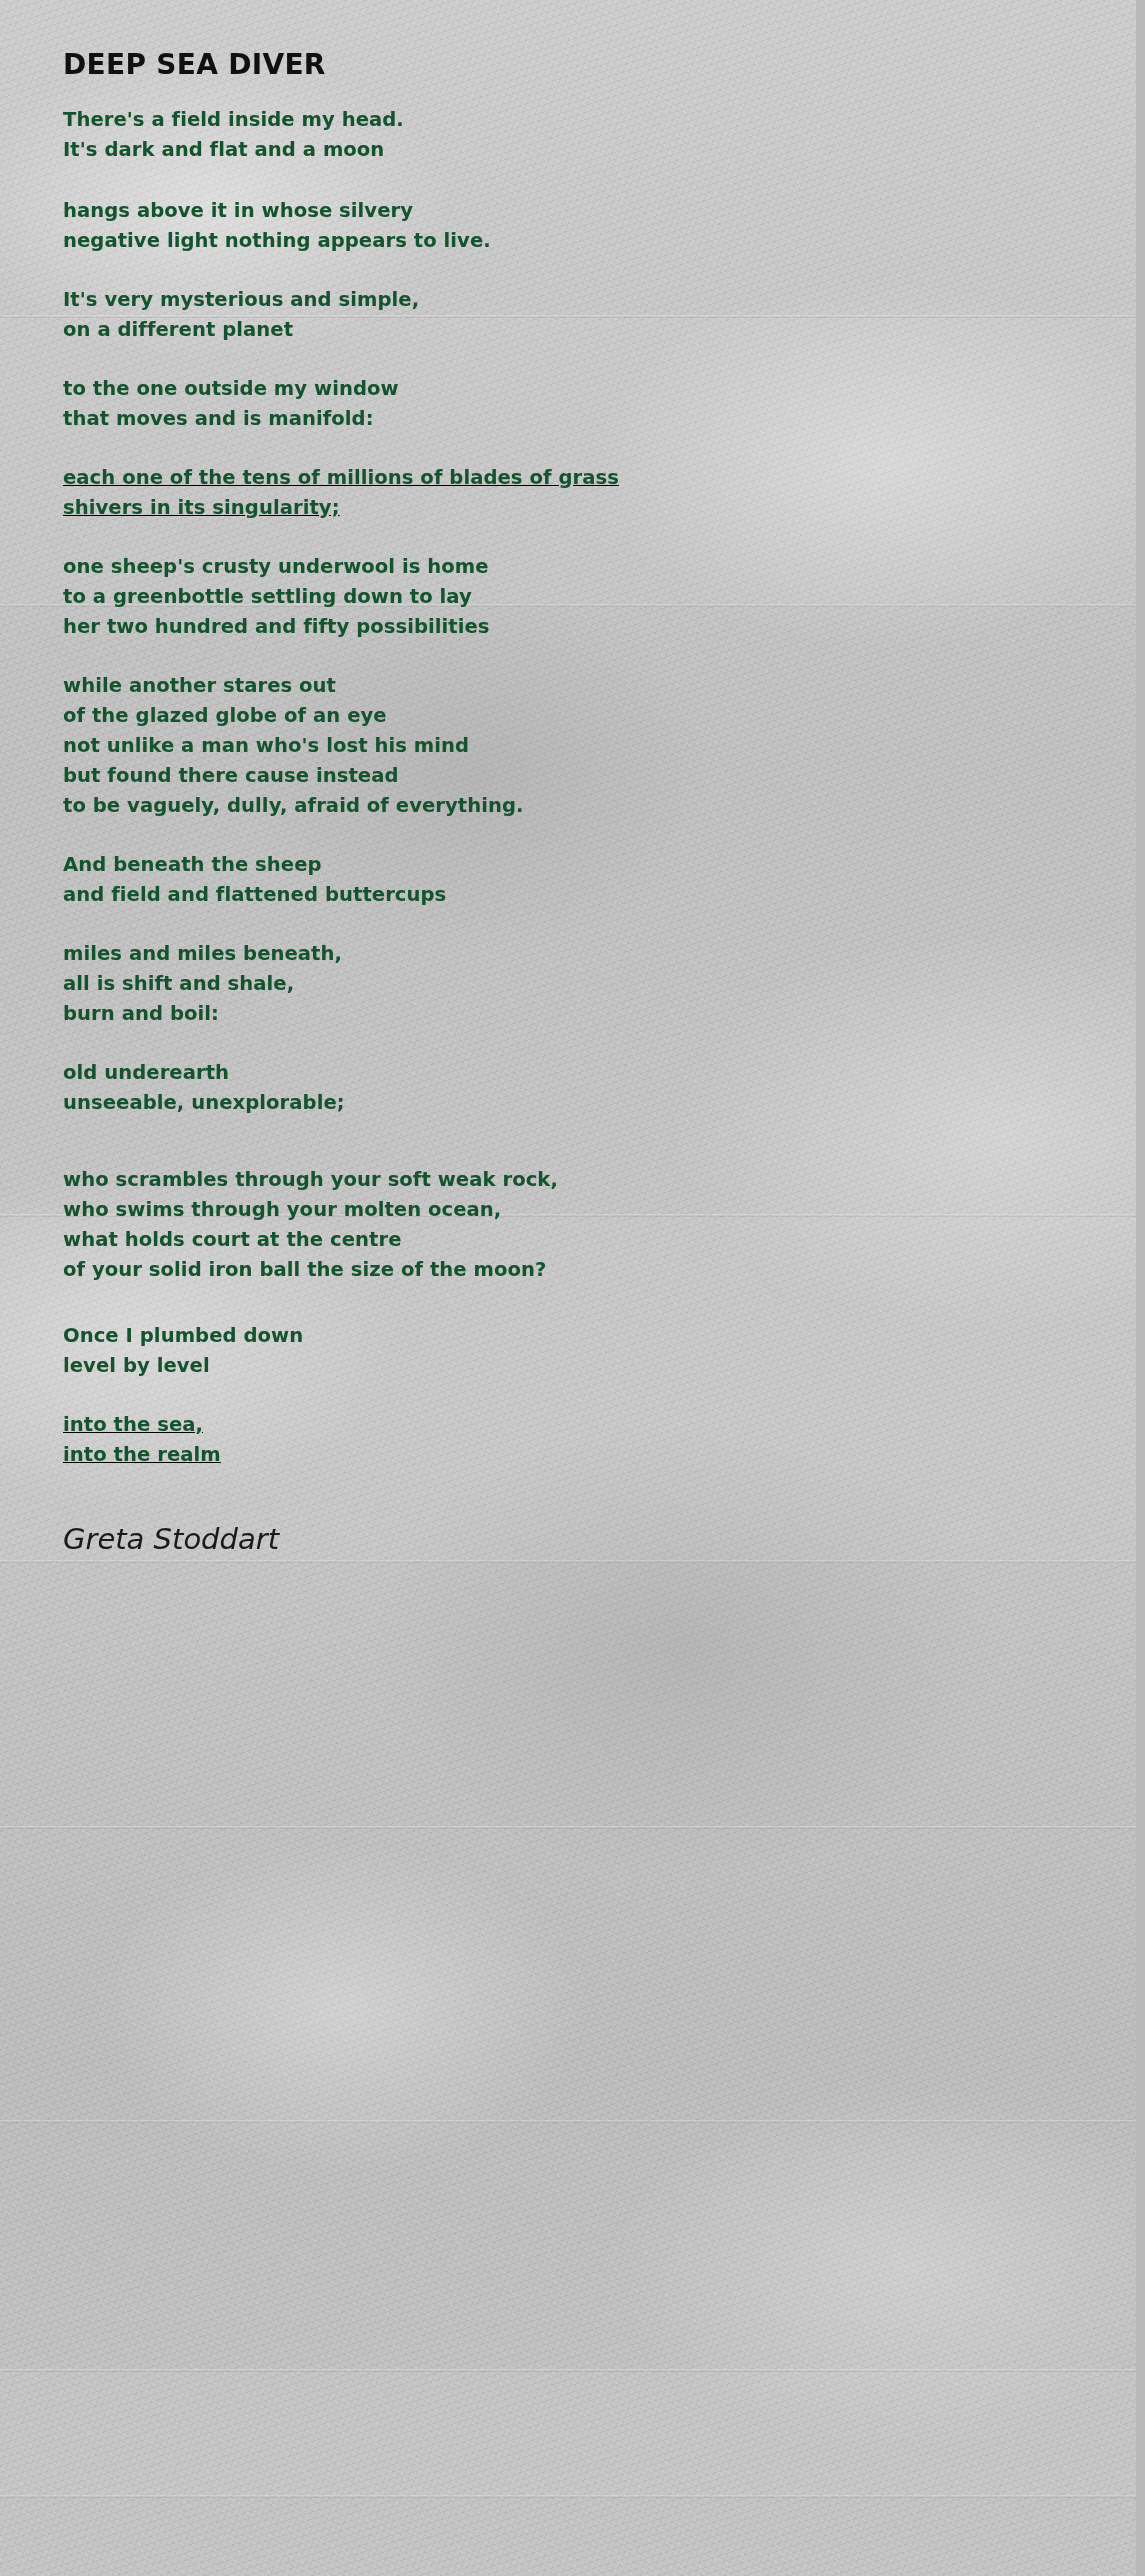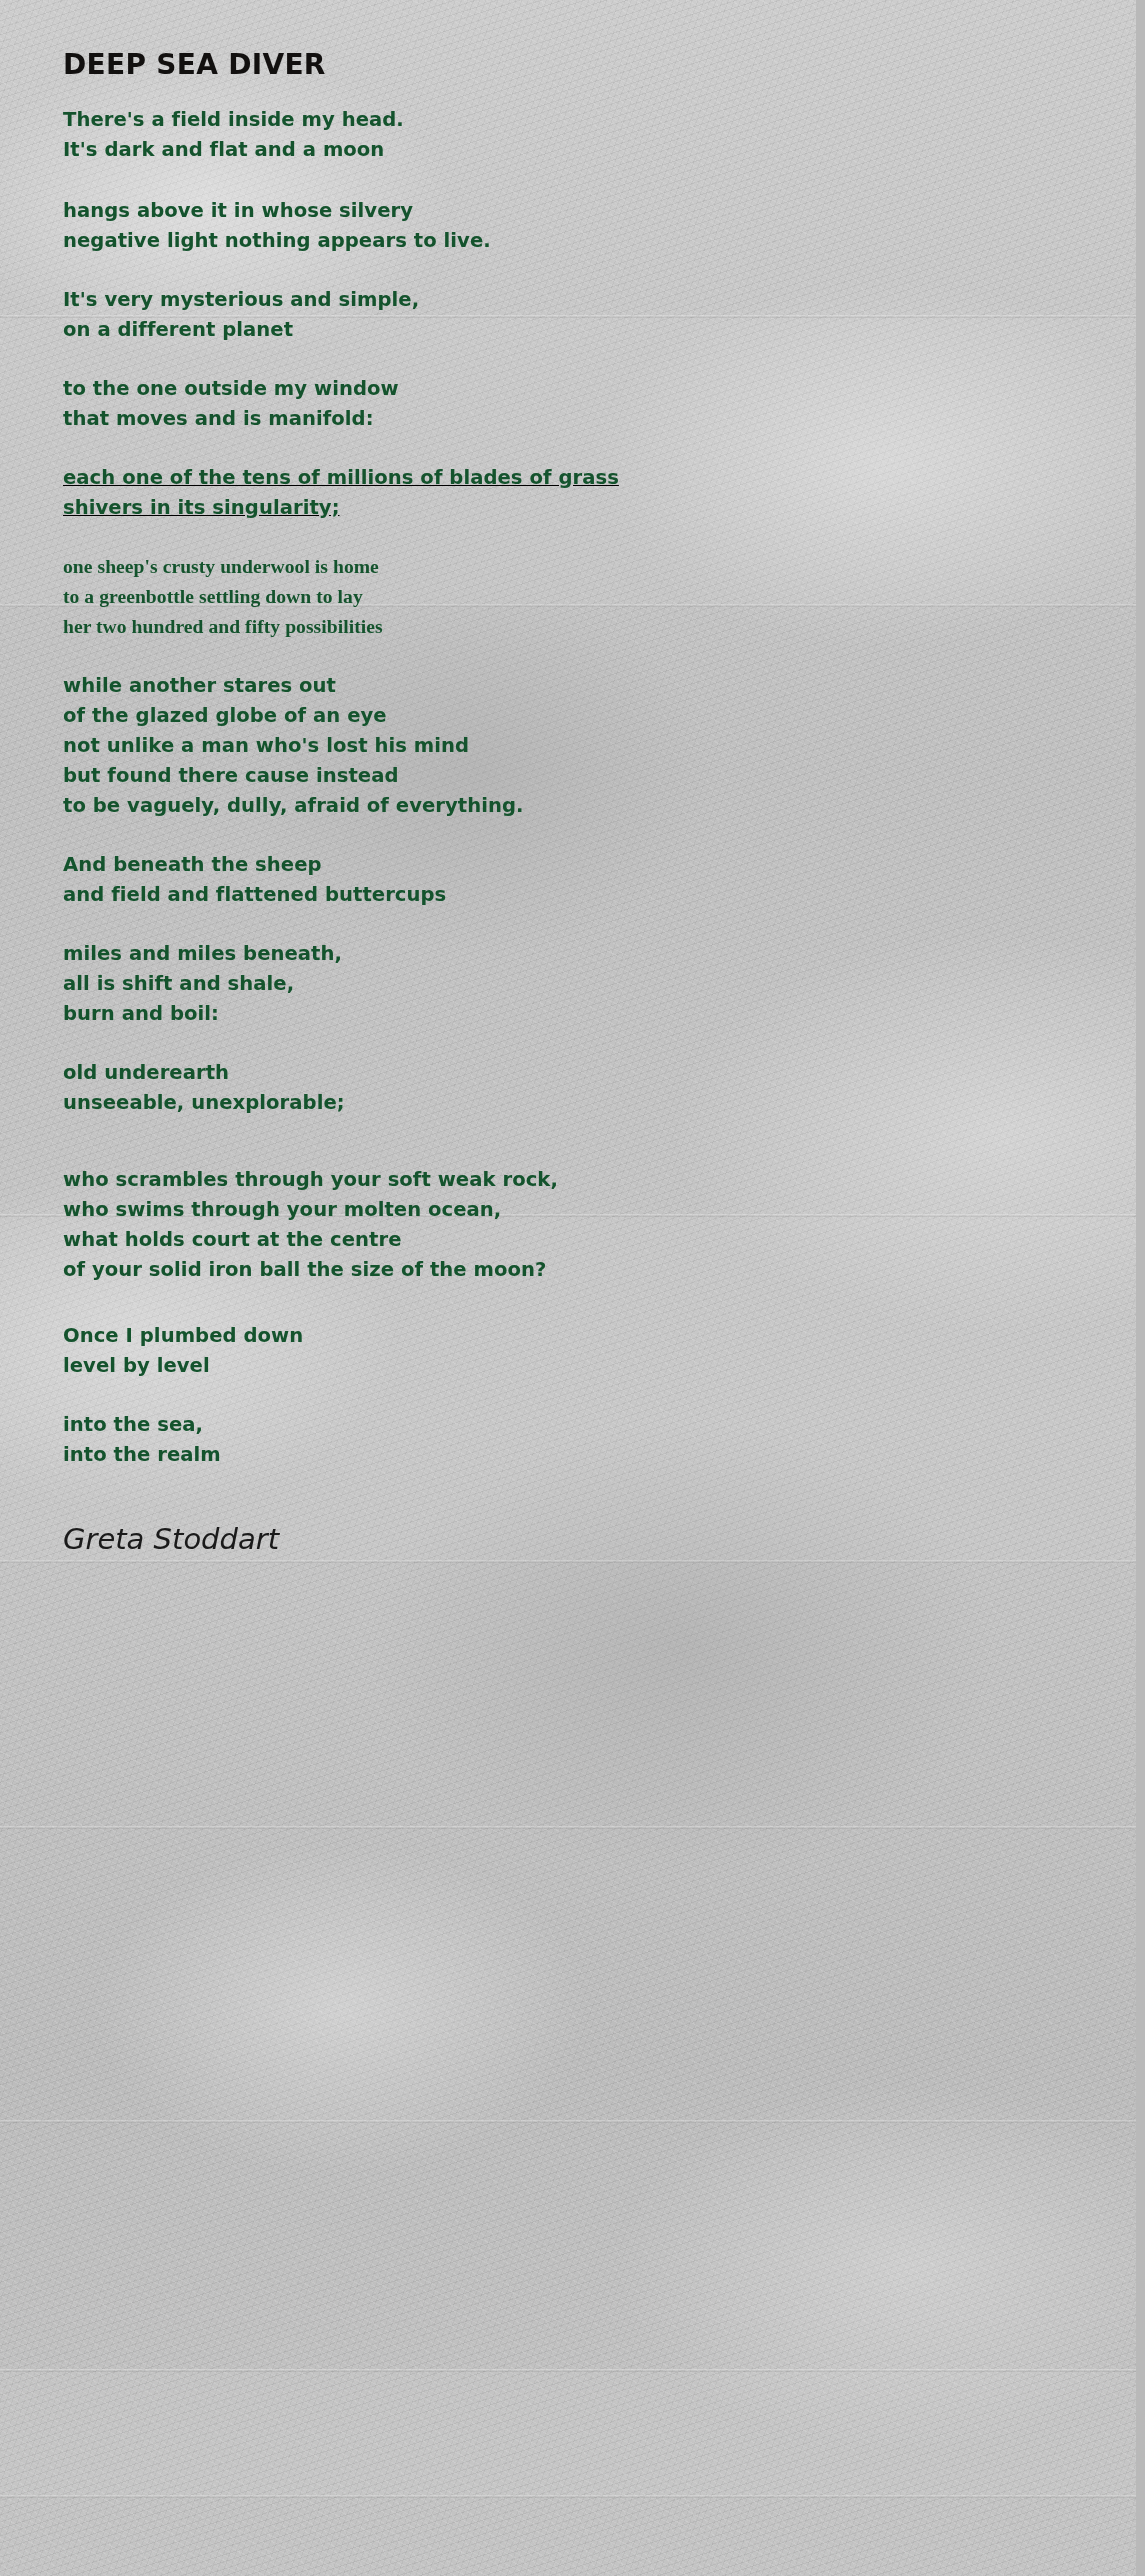--- a/index.html
+++ b/index.html
@@ -133,21 +133,21 @@
     <div class="stanza" style="margin-bottom:29px;">
       <div class="line">to the one outside my window</div>
       <div class="line">that moves and is manifold:</div>
     </div>
 
     <div class="stanza" style="margin-bottom:29px;text-decoration:underline;">
       <div class="line">each one of the tens of millions of blades of grass</div>
       <div class="line">shivers in its singularity;</div>
     </div>
 
-    <div class="stanza" style="margin-bottom:29px;font-family:Liberation Serif, serif;">
+    <div class="stanza" style="margin-bottom:29px;">
       <div class="line">one sheep's crusty underwool is home</div>
       <div class="line">to a greenbottle settling down to lay</div>
       <div class="line">her two hundred and fifty possibilities</div>
     </div>
 
     <div class="stanza" style="margin-bottom:29px;">
       <div class="line">while another stares out</div>
       <div class="line">of the glazed globe of an eye</div>
       <div class="line">not unlike a man who's lost his mind</div>
       <div class="line">but found there cause instead</div>
@@ -175,21 +175,21 @@
       <div class="line">who swims through your molten ocean,</div>
       <div class="line">what holds court at the centre</div>
       <div class="line">of your solid iron ball the size of the moon?</div>
     </div>
 
     <div class="stanza" style="margin-bottom:29px;margin-top:36px;">
       <div class="line">Once I plumbed down</div>
       <div class="line">level by level</div>
     </div>
 
-    <div class="stanza" style="margin-bottom:0;">
+    <div class="stanza" style="margin-bottom:0;text-decoration:underline;">
       <div class="line">into the sea,</div>
       <div class="line">into the realm</div>
     </div>
 
     <div class="author">Greta Stoddart</div>
   </div>
 </div>
 
 
 </body></html>

